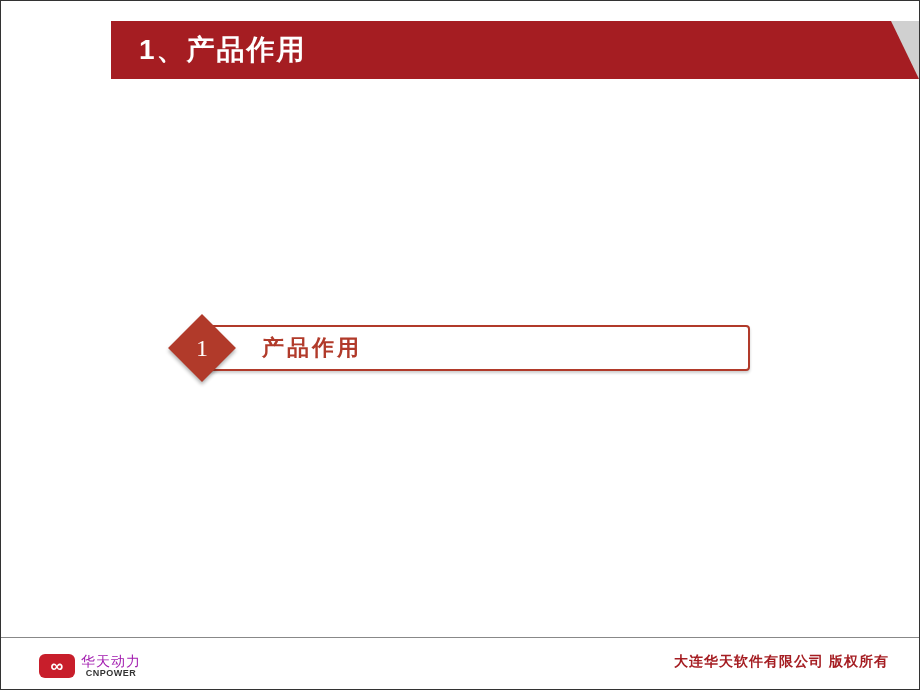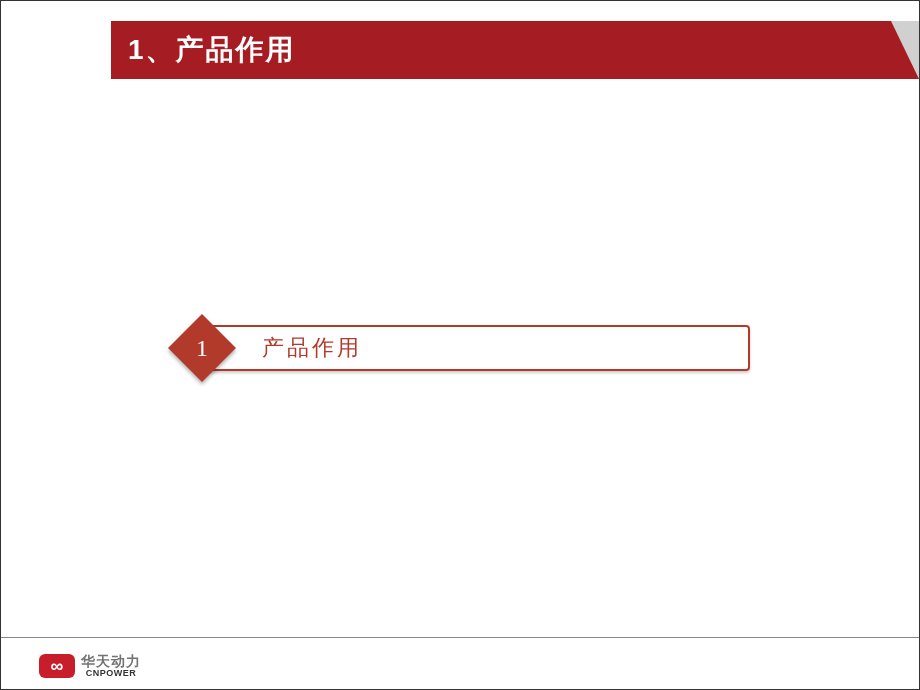--- a/index.html
+++ b/index.html
@@ -26,21 +26,21 @@
 
     .header-bar {
       position: absolute;
       top: 20px;
       left: 110px;
       right: 0;
       height: 58px;
       background: #a51d22;
       display: flex;
       align-items: center;
-      padding-left: 17px;
+      padding-left: 28px;
     }
 
     .header-title {
       color: #ffffff;
       font-size: 28px;
       font-weight: bold;
       letter-spacing: 2px;
     }
 
     .corner-triangle {
@@ -111,21 +111,21 @@
       display: flex;
       align-items: center;
       padding-left: 58px;
       box-shadow: 0 2px 3px rgba(0,0,0,0.2);
       background: #ffffff;
     }
 
     .content-text {
       color: #b13a2a;
       font-size: 22px;
-      font-weight: 400;
+      font-weight: 700;
       letter-spacing: 3px;
     }
 
     .footer {
       position: absolute;
       bottom: 0;
       left: 0;
       right: 0;
       height: 52px;
       border-top: 1px solid #888;
@@ -158,23 +158,23 @@
       line-height: 1;
     }
 
     .logo-text-group {
       display: flex;
       flex-direction: column;
       line-height: 1.1;
     }
 
     .logo-text-cn {
-      color: #737373;
+      color: #a21caf;
       font-size: 14px;
-      font-weight: bold;
+      font-weight: normal;
       letter-spacing: 1px;
     }
 
     .logo-text-en {
       color: #333;
       font-size: 9px;
       font-weight: bold;
       letter-spacing: 0.5px;
       text-align: center;
     }
@@ -212,15 +212,16 @@
   <div class="footer">
     <div class="logo-area">
       <div class="logo-icon">
         <span class="logo-infinity">∞</span>
       </div>
       <div class="logo-text-group">
         <span class="logo-text-cn">华天动力</span>
         <span class="logo-text-en">CNPOWER</span>
       </div>
     </div>
+    <div class="copyright">大连华天软件有限公司  版权所有</div>
   </div>
 
 </div>
 
 </body></html>

